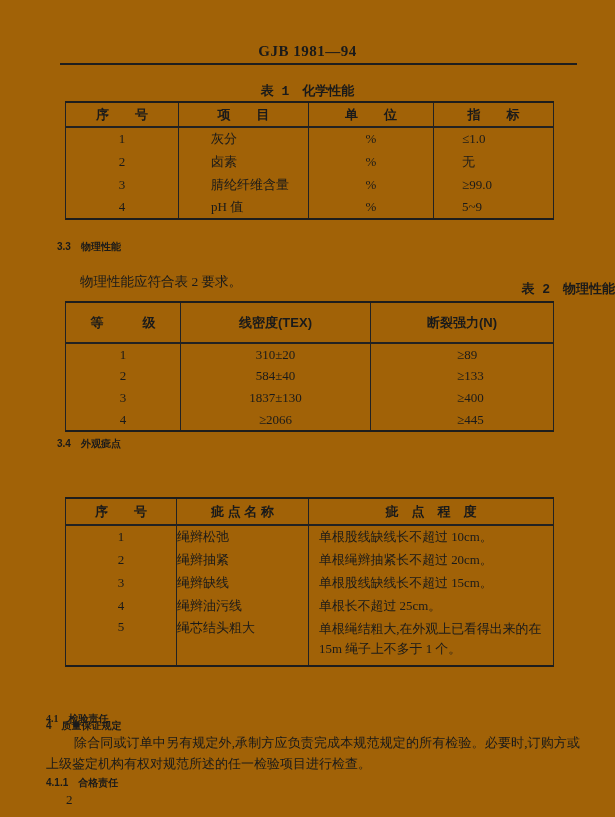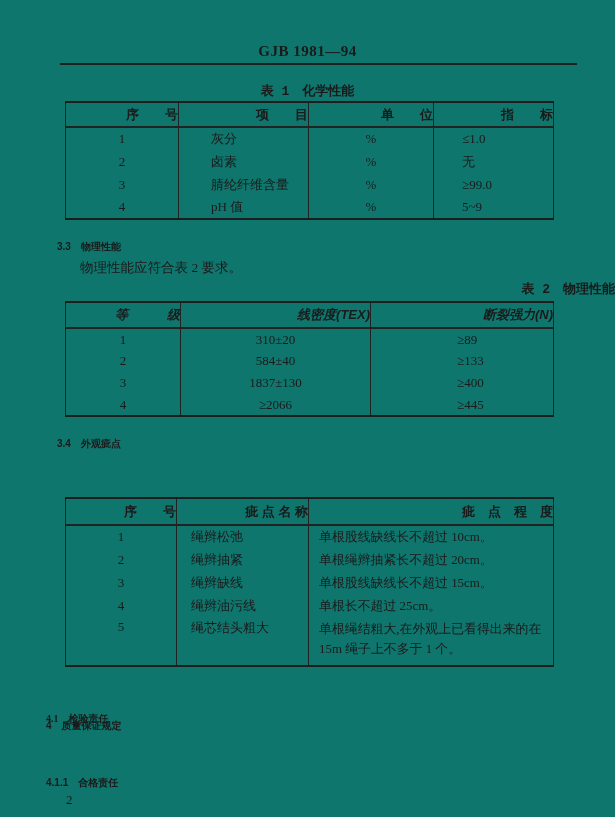--- a/index.html
+++ b/index.html
@@ -1,19 +1,19 @@
 <!DOCTYPE html>
 <html><head>
 <meta charset="utf-8">
 <style>
   * { margin:0; padding:0; box-sizing:border-box; }
   html,body { background:#e8e8e8; }
   .page {
     position:relative; width:615px; height:817px; margin:0 auto;
-    background:#0f766e; color:#1a1a1a; overflow:hidden;
+    background:#a16207; color:#1a1a1a; overflow:hidden;
     font-family:"Liberation Serif","DejaVu Serif",serif;
   }
   .std-num {
     position:absolute; top:43px; left:0; width:100%; text-align:center;
     font-weight:bold; font-size:15px; letter-spacing:.5px; white-space:pre;
   }
   .rule { position:absolute; top:63px; left:60px; width:517px; height:2px; background:#1e1e1e; }
 
   .caption {
     position:absolute; left:0; width:100%; text-align:center;
@@ -21,55 +21,55 @@
     font-weight:bold; font-size:13px; white-space:pre;
   }
   #cap1 { top:82px; } #cap2 { top:280px;text-align:right; } #cap3 { top:478px; }
 
   table {
     position:absolute; left:65px; width:488px; border-collapse:collapse; table-layout:fixed;
     border:1px solid #222; border-top:2px solid #1d1d1d; border-bottom:2.5px solid #1d1d1d;
   }
   th, td { border-left:1px solid #222; border-right:1px solid #222; padding:0; overflow:hidden; }
   thead th {
-    border-bottom:2px solid #222; text-align:right; vertical-align:middle;
+    border-bottom:2px solid #222; text-align:center; vertical-align:middle;
     font-family:"Liberation Sans","DejaVu Sans",sans-serif;
     font-weight:bold; font-size:13px; white-space:pre;
   }
   tbody td { font-size:13px; vertical-align:middle; white-space:pre; }
   .tc { text-align:center; }
 
   #table1 { top:101px; }
   #table1 thead tr { height:25px; }
   #table1 tbody tr { height:23px; }
   #table1 td.item { padding-left:32px; }
   #table1 td.spec { padding-left:28px; }
 
   #table2 { top:301px; }
-  #table2 thead tr { height:26px;font-style:italic; }
+  #table2 thead tr { height:41px; }
   #table2 tbody tr { height:22px; }
   #table2 td.strength { padding-left:86px; }
 
   #table3 { top:497px; }
   #table3 thead tr { height:27px; }
   #table3 tbody tr { height:23px; }
   #table3 tbody tr.tall { height:auto; }
-  #table3 td.dname { padding-left:14px; }
+  #table3 td.dname { }
   #table3 td.ddeg  { padding-left:10px; padding-right:4px; font-size:12.9px; line-height:20px; white-space:normal; }
   #table3 tr.tall td { vertical-align:top; padding-top:2px; padding-bottom:6px; }
 
   .h {
     position:absolute; font-family:"Liberation Sans","DejaVu Sans",sans-serif;
     font-weight:bold; font-size:10px; white-space:pre;
   }
   #h33 { top:240px; left:57px; } #h34 { top:437px; left:57px; }
   #h4  { top:719px; left:46px; } #h41 { top:712px; left:46px;font-family:Liberation Serif, serif; } #h411 { top:776px; left:46px; }
 
   .body-text { position:absolute; font-size:13.5px; white-space:pre; }
-  #b33 { top:259px; left:80px; }
+  #b33 { top:273px; left:80px; }
   #b34 { top:457px; left:80px; }
   #b41 {
     top:733px; left:46px; width:534px; white-space:normal;
     font-size:13px; line-height:20.5px; text-indent:28px; text-align:justify;
   }
   .page-num { position:absolute; top:792px; left:66px; font-size:13px; }
 </style>
 </head>
 <body>
 
@@ -202,17 +202,18 @@
       <tr class="tall">
         <td class="tc">5</td>
         <td class="dname">绳芯结头粗大</td>
         <td class="ddeg">单根绳结粗大,在外观上已看得出来的在 15m 绳子上不多于 1 个。</td>
       </tr>
     </tbody>
   </table>
 
   <div class="h" id="h4">4　质量保证规定</div>
   <div class="h" id="h41">4.1　检验责任</div>
+  <div class="body-text" id="b41">除合同或订单中另有规定外,承制方应负责完成本规范规定的所有检验。必要时,订购方或上级鉴定机构有权对规范所述的任一检验项目进行检查。</div>
   <div class="h" id="h411">4.1.1　合格责任</div>
 
   <div class="page-num">2</div>
 
 </div>
 
 </body></html>

